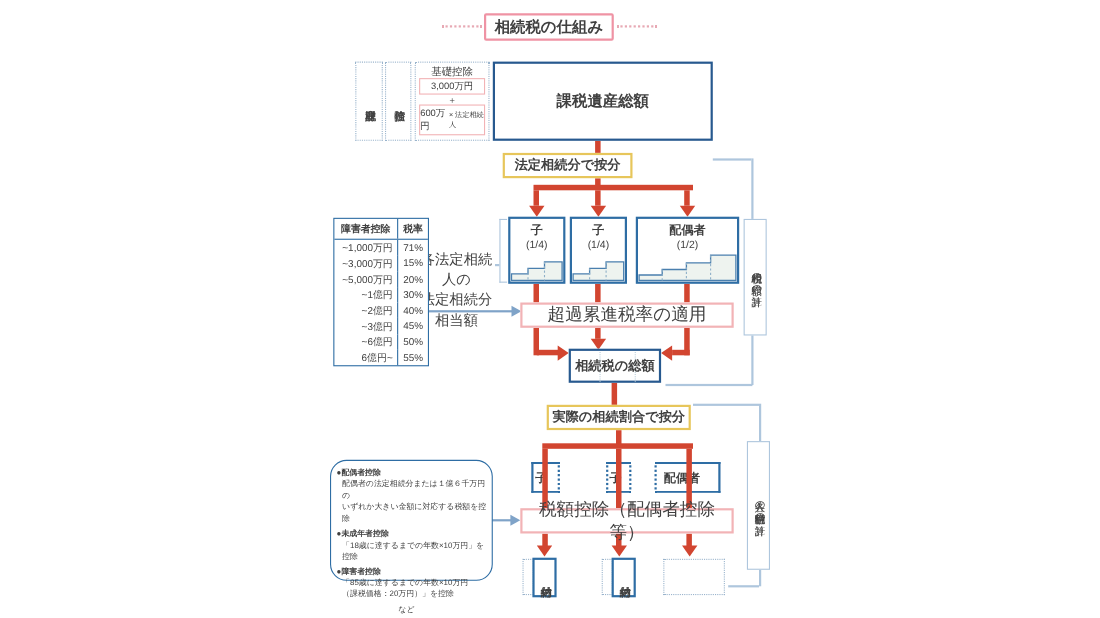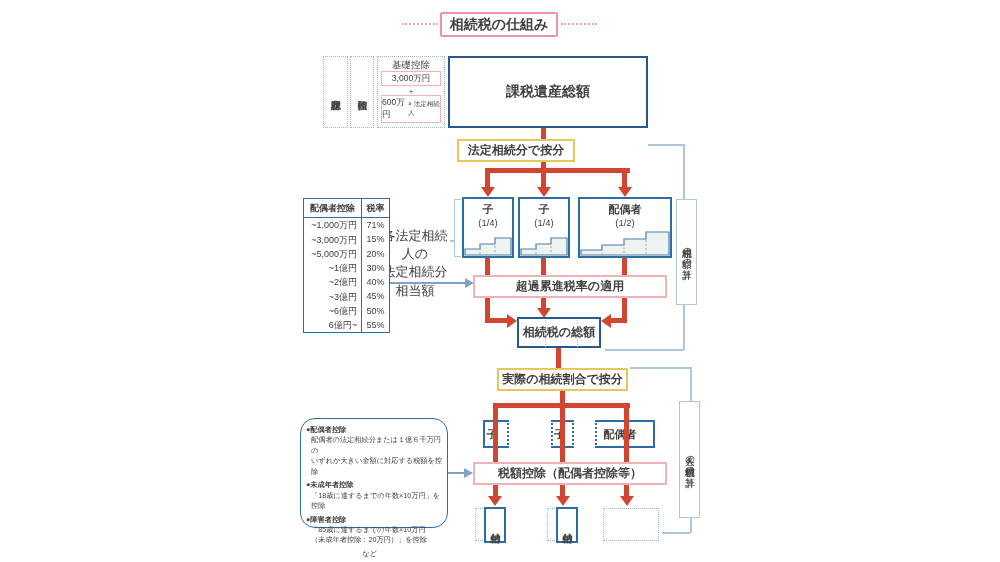--- a/index.html
+++ b/index.html
@@ -19,21 +19,21 @@
   .bline{position:absolute;background:#7fa3c8;z-index:1;}
   .barr-right{position:absolute;width:0;height:0;border-top:5px solid transparent;
               border-bottom:5px solid transparent;border-left:9px solid #7fa3c8;z-index:1;}
   .bracket{position:absolute;background:#aec6dd;z-index:0;}
   
   .panel{position:absolute;background:#fff;z-index:2;box-sizing:border-box;
          display:flex;align-items:center;justify-content:center;text-align:center;}
   .navybox{border:2px solid #27598f;font-weight:bold;}
   .bluebox{border:2px solid #2e6da4;}
   .yellowbox{border:2px solid #e7c65b;font-weight:bold;font-size:12px;}
-  .pinkbox{border:2px solid #f2b3b6;font-weight:bold;font-size:12px;}
+  .pinkbox{border:2px solid #f2b3b6;font-weight:normal;font-size:16px;}
   .dotbox{border:1px dotted #9ab4cc;background:#fff;z-index:2;position:absolute;box-sizing:border-box;}
   .vtext{writing-mode:vertical-rl;text-orientation:upright;}
   .sidelabel{position:absolute;z-index:3;background:#fff;border:1px solid #aec6dd;
              display:flex;align-items:center;justify-content:center;font-size:9.5px;box-sizing:border-box;}
   
   #tax-table{position:absolute;border:1.5px solid #2e6da4;background:#fff;z-index:2;
              display:flex;flex-direction:column;font-size:9px;box-sizing:border-box;}
   .trow{display:flex;flex:1;align-items:flex-end;}
   .trow-h{display:flex;height:18px;align-items:center;border-bottom:1.5px solid #2e6da4;font-weight:bold;}
   .tc1{width:57px;text-align:right;padding-right:4px;box-sizing:border-box;}
@@ -124,21 +124,21 @@
     </svg>
   </div>
 
   <div class="abs" style="left:378px;top:227px;width:74px;font-size:13px;text-align:center;line-height:1.4;white-space:pre-line;z-index:2;">各法定相続人の
 法定相続分相当額</div>
   <div class="abs" style="left:454px;top:199px;width:7px;height:58px;border-left:1.5px solid #aec6dd;border-top:1.5px solid #aec6dd;border-bottom:1.5px solid #aec6dd;"></div>
   <div class="abs" style="left:450px;top:240px;width:4px;height:1.5px;background:#aec6dd;"></div>
 
   <div id="tax-table" style="left:303px;top:198px;width:87px;height:135px;">
     <div class="trow-h">
-      <div class="tc1">配偶者控除</div>
+      <div class="tc1">障害者控除</div>
       <div class="tc2">税率</div>
     </div>
     <div style="display:flex;flex-direction:column;flex:1;">
         <div class="trow">
           <div class="tc1">~1,000万円</div>
           <div class="tc2">71%</div>
         </div>
         <div class="trow">
           <div class="tc1">~3,000万円</div>
           <div class="tc2">15%</div>
@@ -261,19 +261,19 @@
           <div class="ded-body">配偶者の法定相続分または１億６千万円の
 いずれか大きい金額に対応する税額を控除</div>
         </div>
         <div>
           <div class="ded-title">●未成年者控除</div>
           <div class="ded-body">「18歳に達するまでの年数×10万円」を控除</div>
         </div>
         <div>
           <div class="ded-title">●障害者控除</div>
           <div class="ded-body">「85歳に達するまでの年数×10万円
-（未成年者控除：20万円）」を控除</div>
+（課税価格：20万円）」を控除</div>
         </div>
       </div>
     <div class="etc">など</div>
   </div>
 
 </div>
 
 </body></html>

